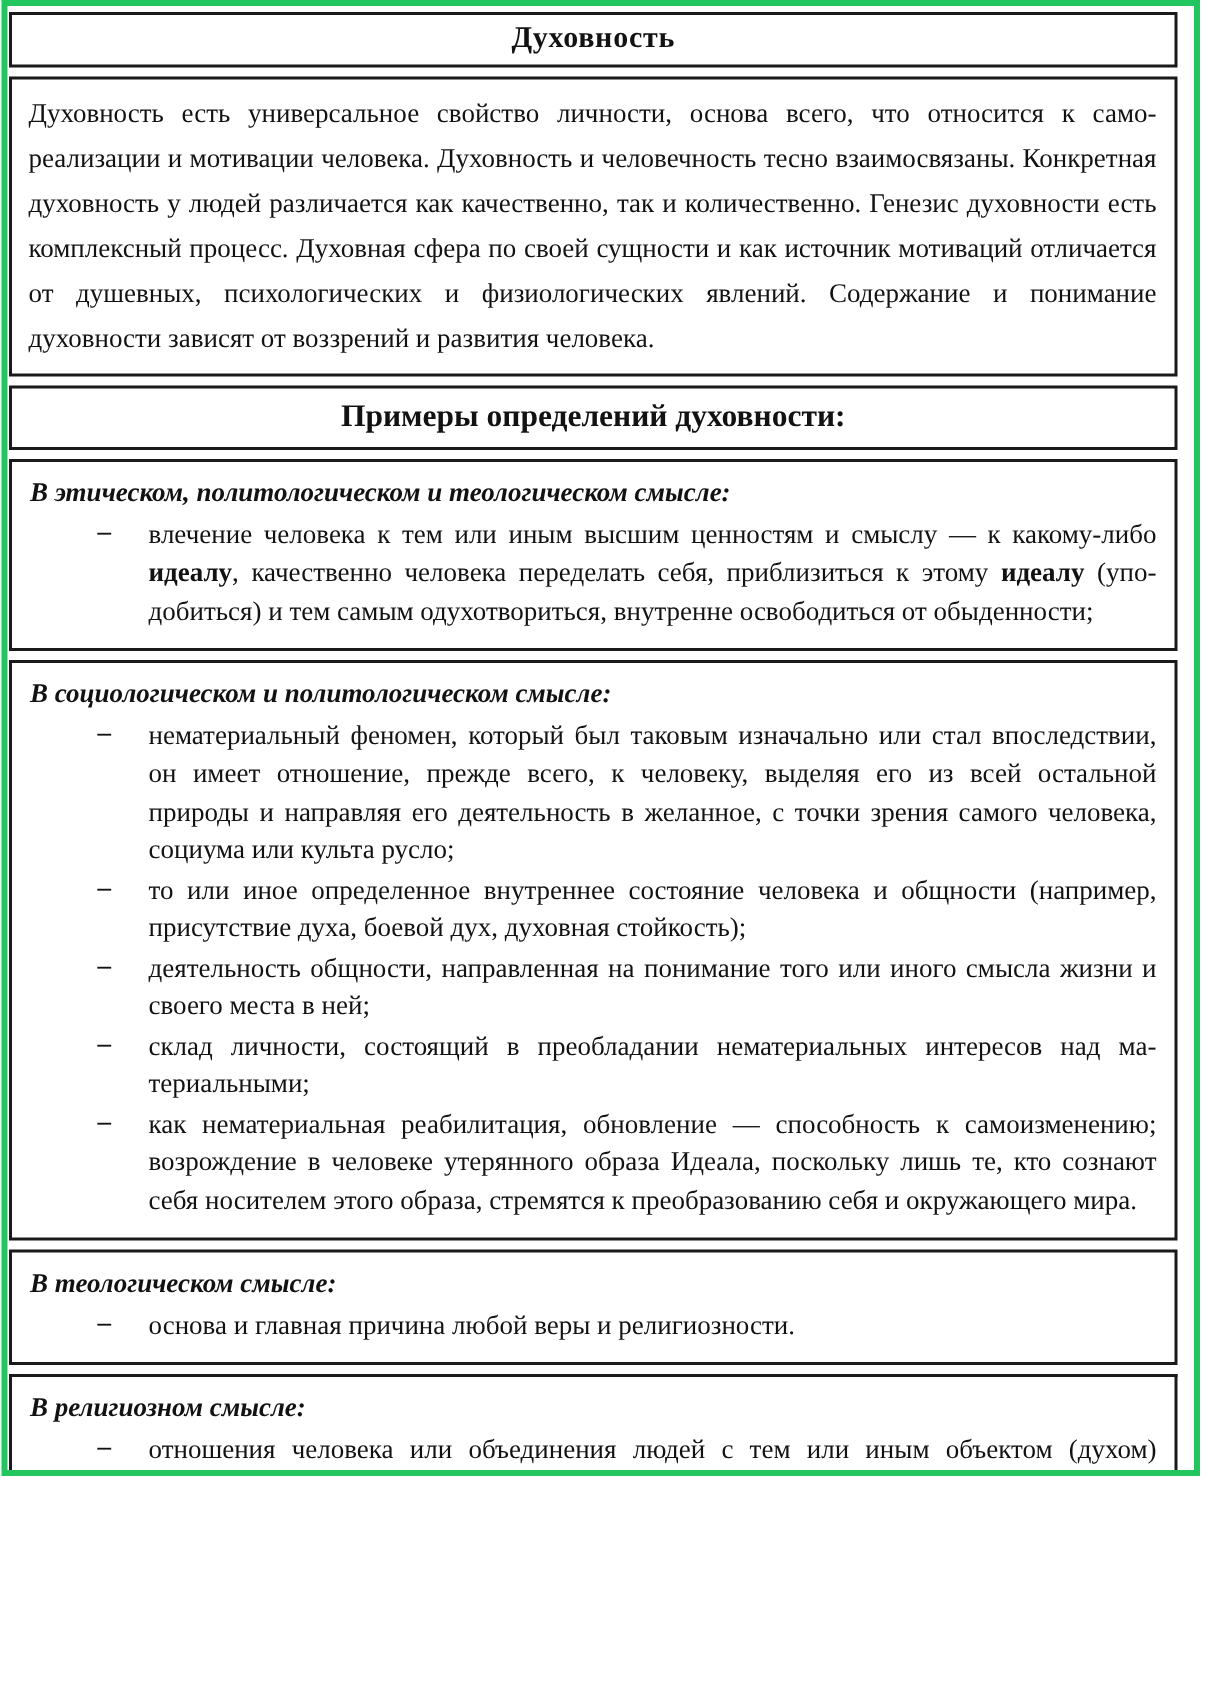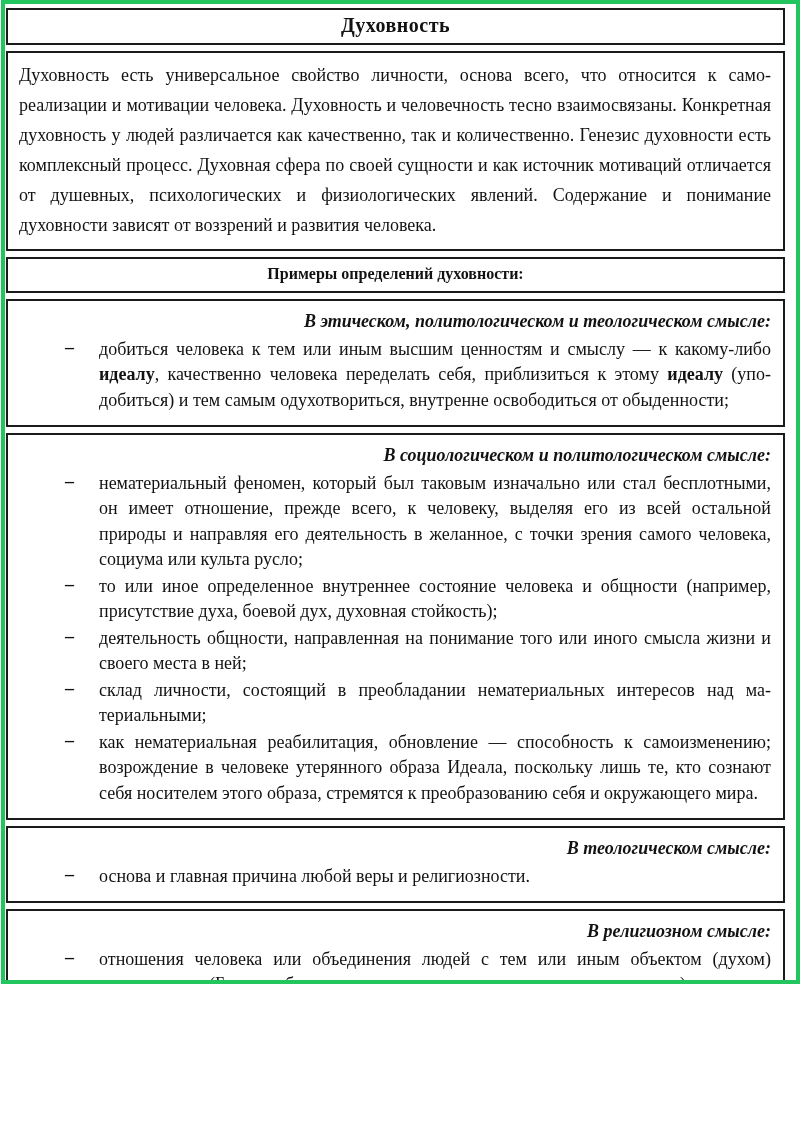--- a/index.html
+++ b/index.html
@@ -45,38 +45,37 @@
   }
   .intro-box p {
     margin: 0;
     font-size: 18px;
     line-height: 30px;
     text-align: justify;
   }
   .examples-box {
     text-align: center;
     font-weight: bold;
-    font-size: 16px;
+    font-size: 21px;
     padding: 6px 0 8px 0;
   }
   .section-box {
     padding: 8px 12px 11px 10px;
     font-size: 18px;
     line-height: 25.5px;
   }
   .section-box.last {
     height: 240px;
     border-bottom: none;
     margin-bottom: 0;
   }
   .sec-heading {
     font-weight: bold;
     font-style: italic;
     margin: 0 0 2px 2px;
-    text-align: right;
   }
   ul.deflist {
     list-style: none;
     margin: 1px 0 0 0;
     padding: 0 0 0 81px;
   }
   ul.deflist li {
     position: relative;
     text-align: justify;
     margin: 0 0 1px 0;
@@ -104,30 +103,30 @@
   </div>
 
   <div class="box examples-box">
     <span>Примеры определений духовности:</span>
   </div>
 
   <div class="box section-box">
     <div class="sec-heading">В этическом, политологическом и теологическом смысле:</div>
     <ul class="deflist">
       <li>
-        <span>добиться человека к тем или иным высшим ценностям и смыслу — к какому-либо </span><span class="b">идеалу</span><span>, качественно человека переделать себя, приблизиться к этому </span><span class="b">идеалу</span><span> (упо­добиться) и тем самым одухотвориться, внутренне освободиться от обыденности;</span>
+        <span>влечение человека к тем или иным высшим ценностям и смыслу — к какому-либо </span><span class="b">идеалу</span><span>, качественно человека переделать себя, приблизиться к этому </span><span class="b">идеалу</span><span> (упо­добиться) и тем самым одухотвориться, внутренне освободиться от обыденности;</span>
       </li>
     </ul>
   </div>
 
   <div class="box section-box">
     <div class="sec-heading">В социологическом и политологическом смысле:</div>
     <ul class="deflist">
       <li>
-        <span>нематериальный феномен, который был таковым изначально или стал бесплотными, он имеет отношение, прежде всего, к человеку, выделяя его из всей остальной природы и направляя его деятельность в желанное, с точки зре­ния самого человека, социума или культа русло;</span>
+        <span>нематериальный феномен, который был таковым изначально или стал впоследствии, он имеет отношение, прежде всего, к человеку, выделяя его из всей остальной природы и направляя его деятельность в желанное, с точки зре­ния самого человека, социума или культа русло;</span>
       </li>
       <li>
         <span>то или иное определенное внутреннее состояние человека и общности (напри­мер, присутствие духа, боевой дух, духовная стойкость);</span>
       </li>
       <li>
         <span>деятельность общности, направленная на понимание того или иного смысла жизни и своего места в ней;</span>
       </li>
       <li>
         <span>склад личности, состоящий в преобладании нематериальных интересов над ма­териальными;</span>
       </li>

